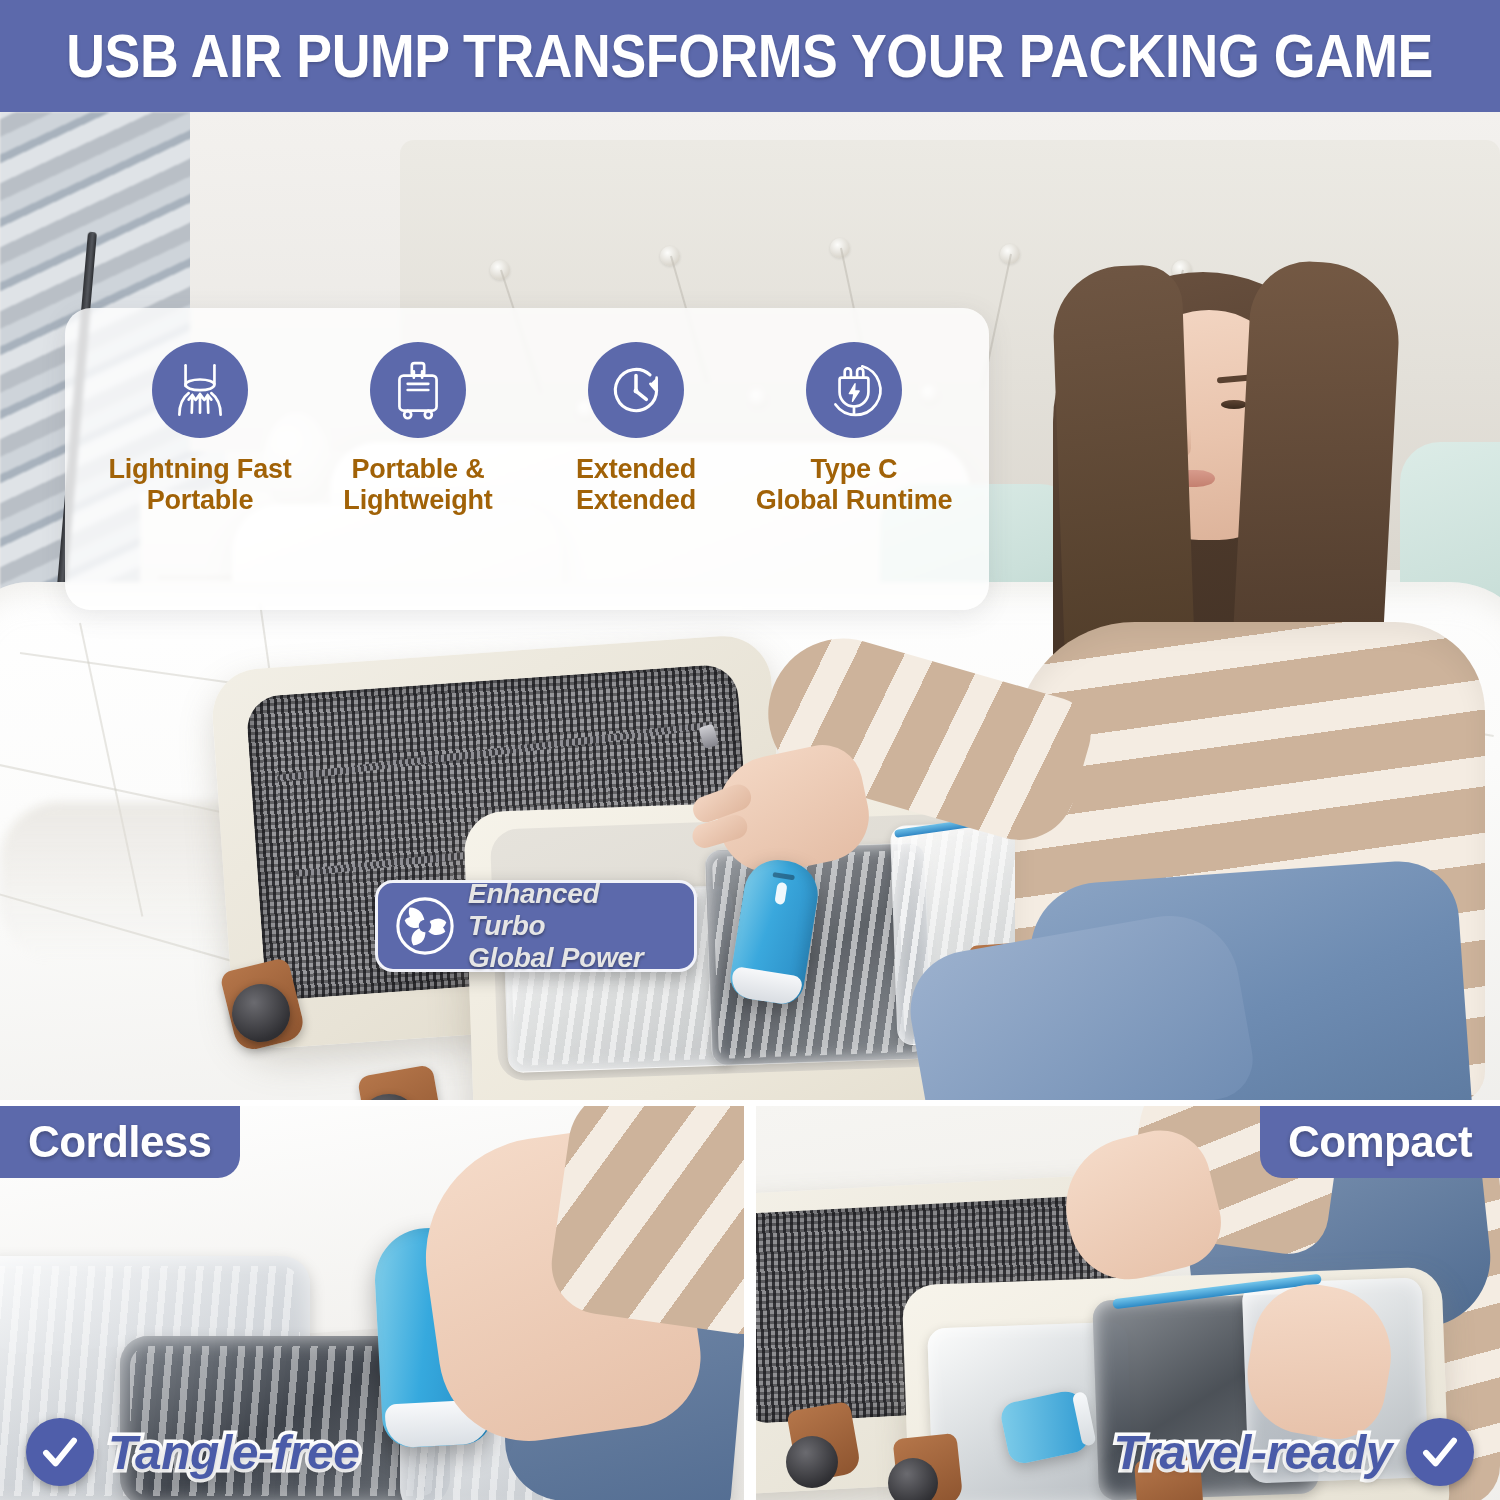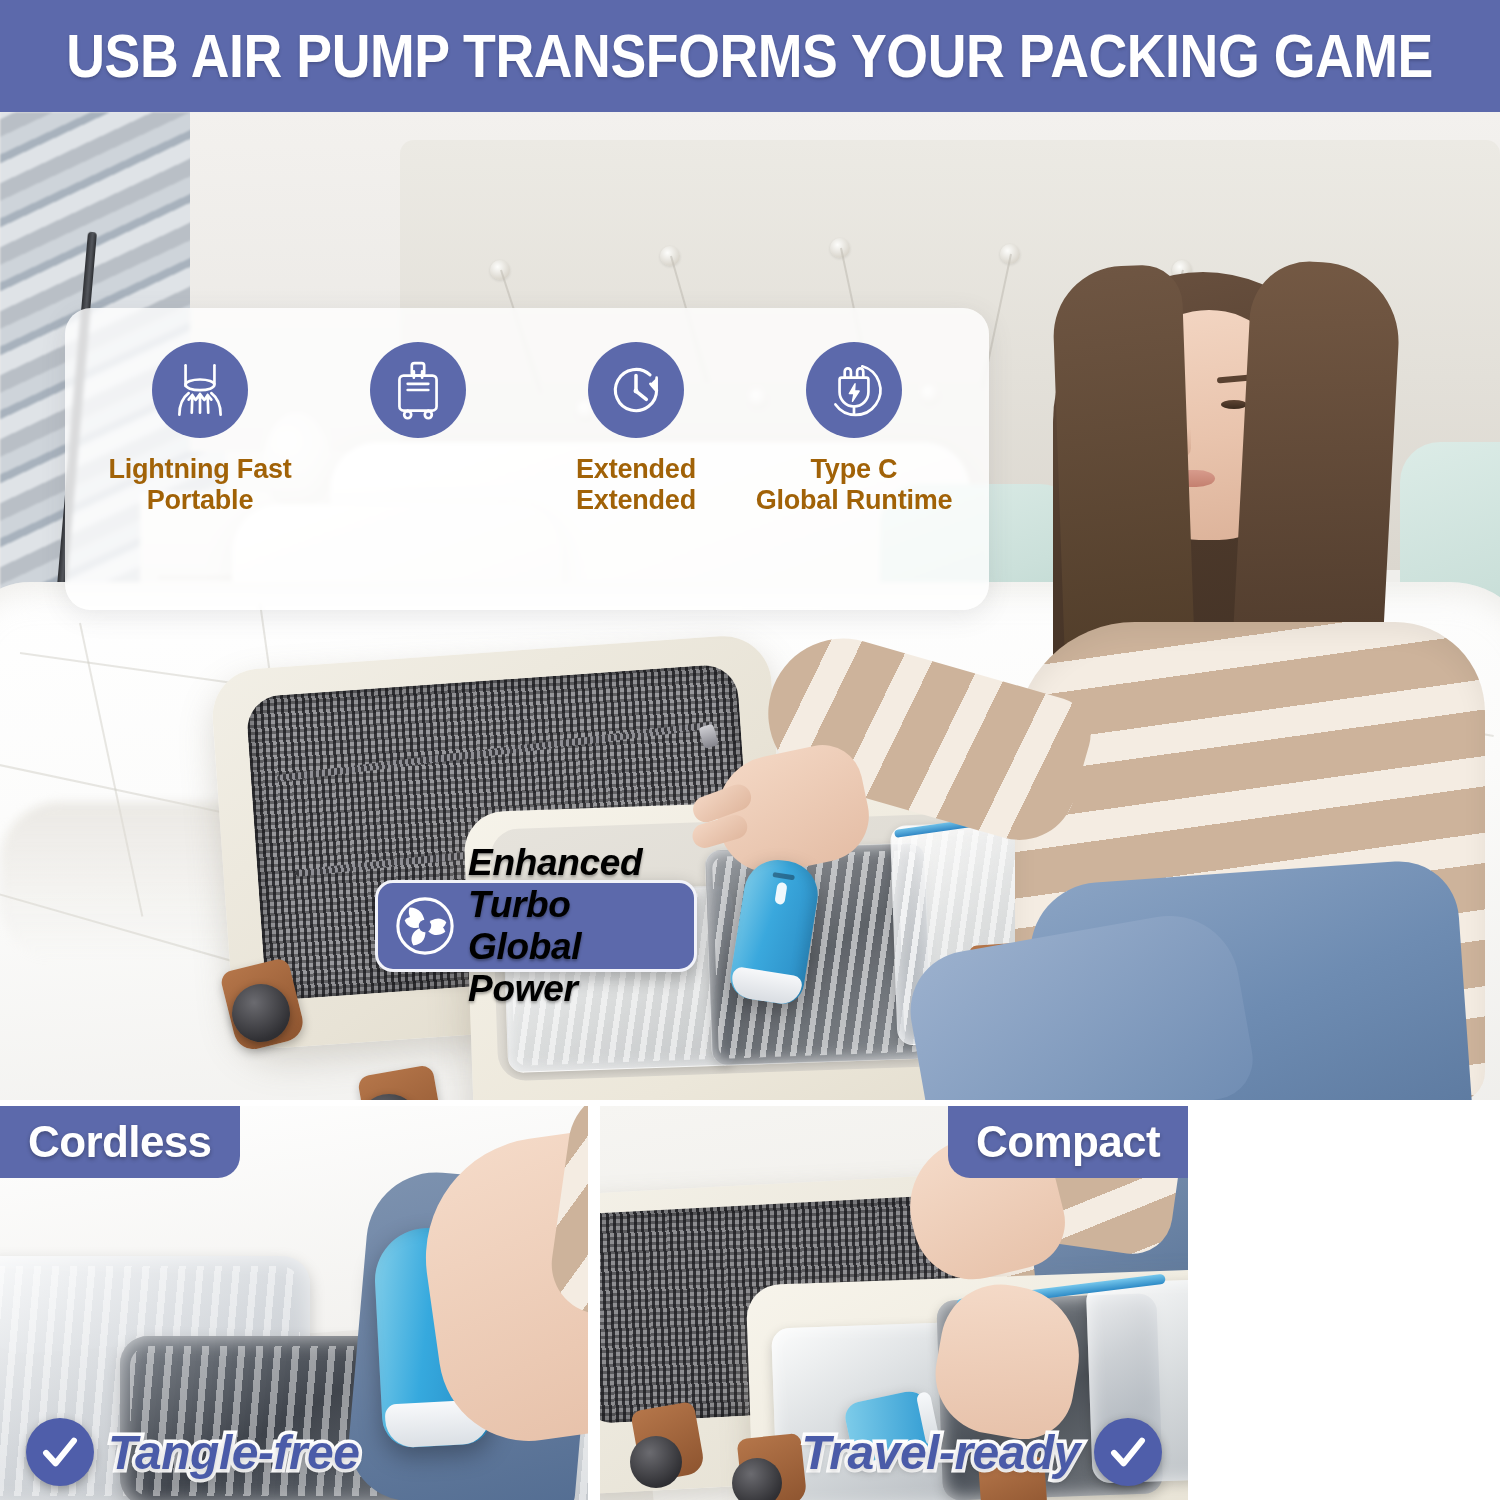--- a/index.html
+++ b/index.html
@@ -334,28 +334,28 @@
     background: #5c69ab;
     border: 3px solid rgba(255,255,255,.92);
     border-radius: 18px;
     display: flex; align-items: center; gap: 12px;
     padding: 0 16px;
     box-shadow: 0 6px 18px rgba(0,0,0,.28);
     z-index: 8;
   }
   .turbo-badge svg { width: 62px; height: 62px; flex: 0 0 62px; }
   .turbo-text {
-    color:#000000; font-size: 37px; font-weight: 700; font-style: italic;
+    color:#e5e5e5; font-size: 28px; font-weight: 700; font-style: italic;
     line-height: 1.14; letter-spacing: -0.3px;
     text-shadow: 0 2px 3px rgba(0,0,0,.35);
   }
 
   
   .bottom-row {
-    position: absolute; left: 0; top: 1106px; width: 1188px; height: 394px;
+    position: absolute; left: 0; top: 1106px; width: 1500px; height: 394px;
     display: flex; gap: 12px;
   }
   .bpanel { position: relative; width: 744px; height: 394px; overflow: hidden; background:#ddd; }
   .bpanel.right { width: 744px; }
 
   .corner-tab {
     position: absolute; top: 0; height: 72px;
     background: #5c69ab;
     display: flex; align-items: center;
     padding: 0 28px;
@@ -675,20 +675,24 @@
           <svg viewBox="0 0 64 64" fill="none" stroke="#ffffff" stroke-width="2.6" stroke-linecap="round" stroke-linejoin="round">
             <rect x="26" y="6" width="12" height="12" rx="2.5"></rect>
             <path d="M28 14 L28 20 M36 14 L36 20"></path>
             <rect x="14" y="18" width="36" height="34" rx="4"></rect>
             <path d="M22 26 L42 26 M22 32 L42 32"></path>
             <circle cx="22" cy="56" r="3.4"></circle>
             <circle cx="42" cy="56" r="3.4"></circle>
             <path d="M22 52.6 L22 52 M42 52.6 L42 52"></path>
           </svg>
         </div>
+        <div class="feature-label">
+          <span>Portable &amp;</span><br>
+          <span>Lightweight</span>
+        </div>
       </div>
 
       <div class="feature">
         <div class="feature-icon-circle">
           <svg viewBox="0 0 64 64" fill="none" stroke="#ffffff" stroke-width="3" stroke-linecap="round" stroke-linejoin="round">
             <path d="M52 32 A20 20 0 1 1 45.6 17.4"></path>
             <path d="M46 10 L46 20 L39 20" stroke-width="0" fill="none"></path>
             <path d="M52 20 L52 33 L46 26" fill="#ffffff" stroke="#ffffff" stroke-width="2.6"></path>
             <path d="M32 18 L32 33 L42 41" stroke-width="3.4"></path>
             <circle cx="32" cy="33" r="2.4" fill="#ffffff" stroke="none"></circle>

